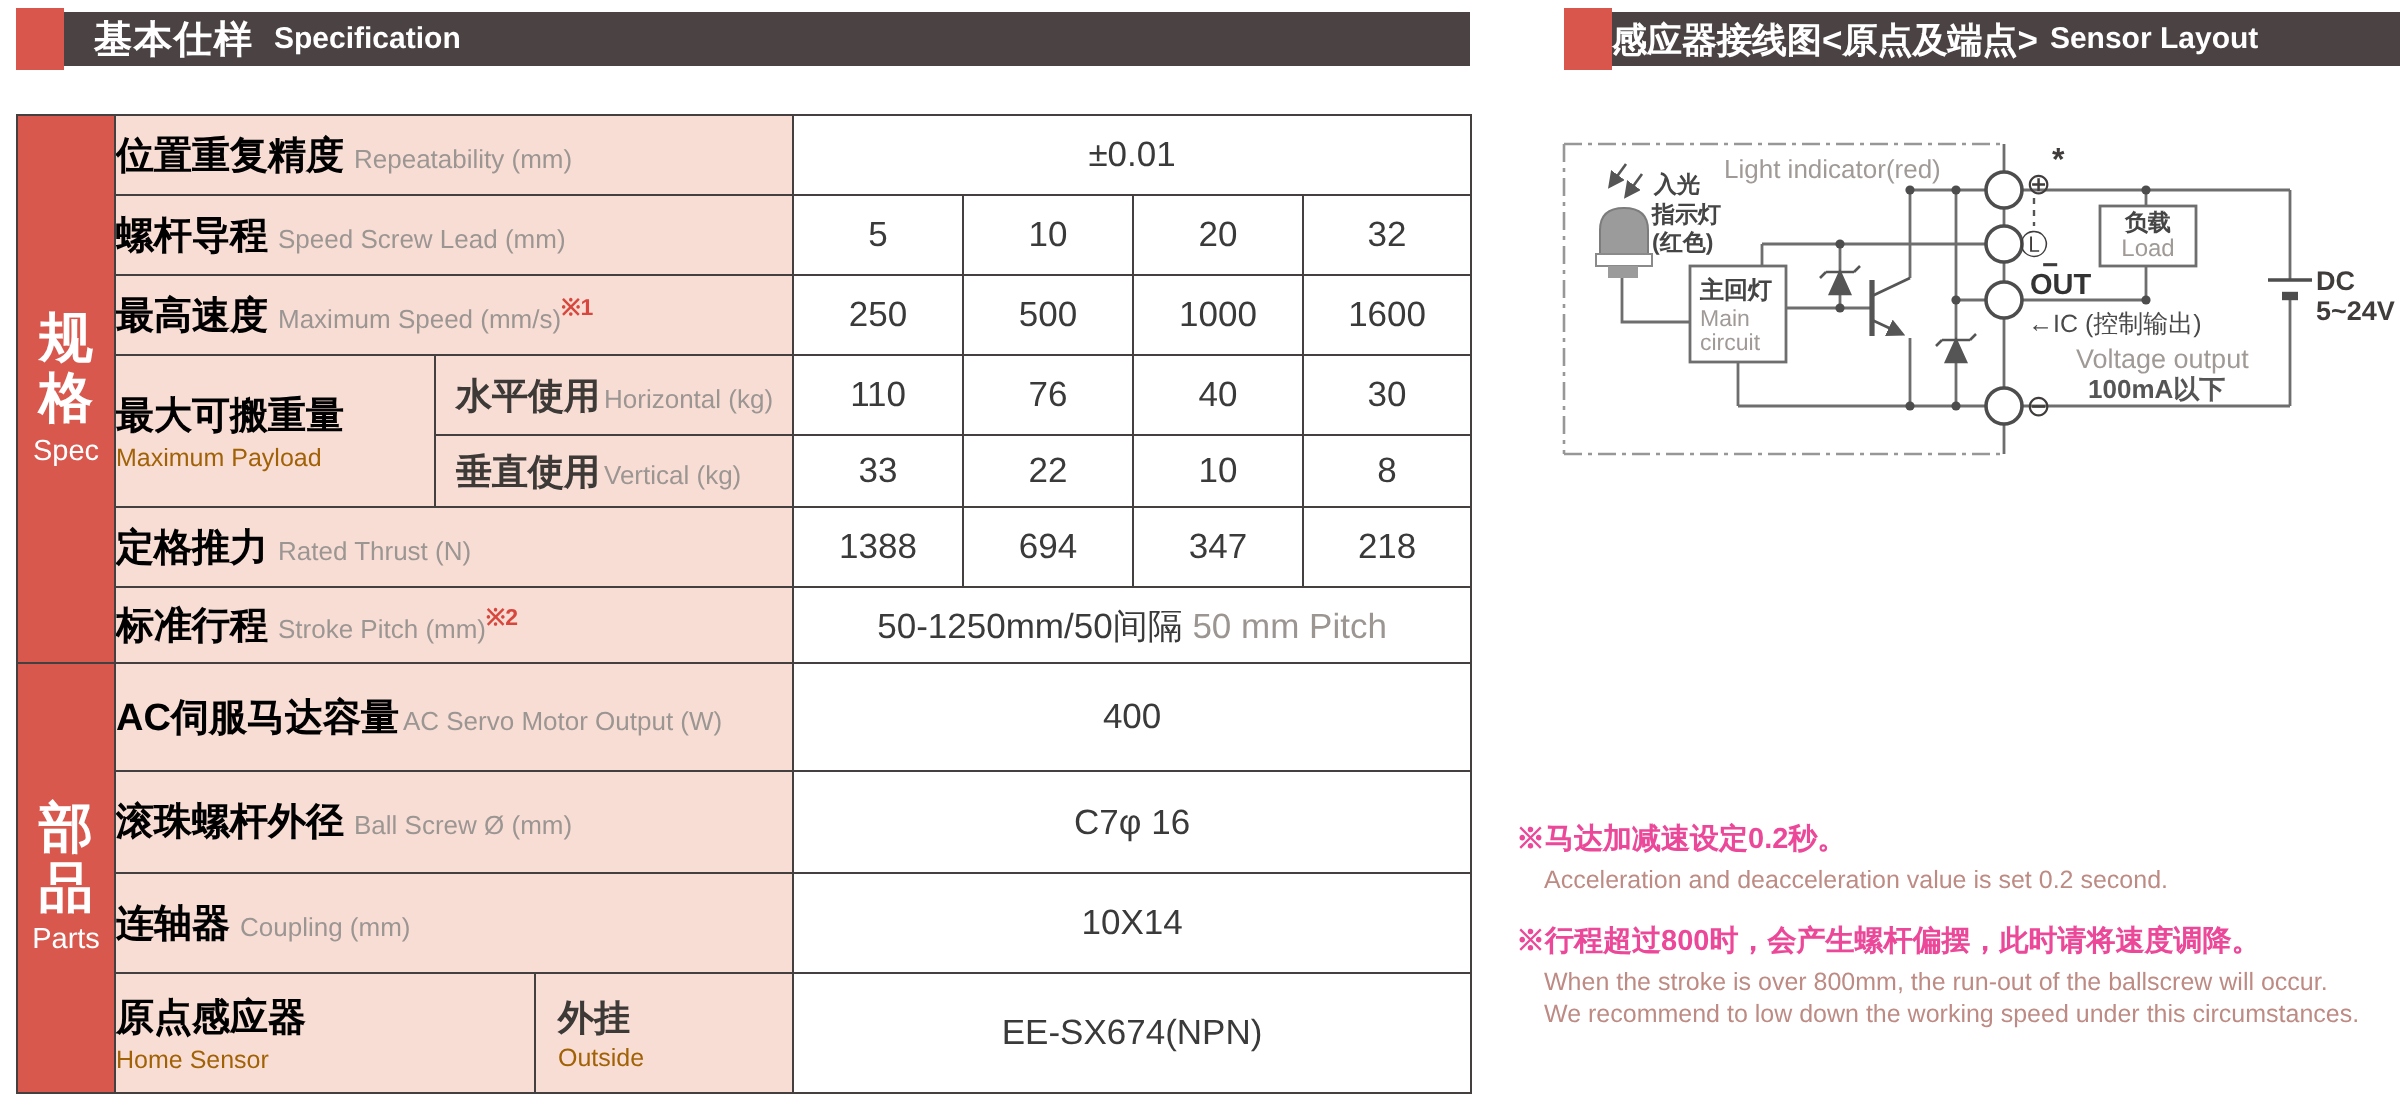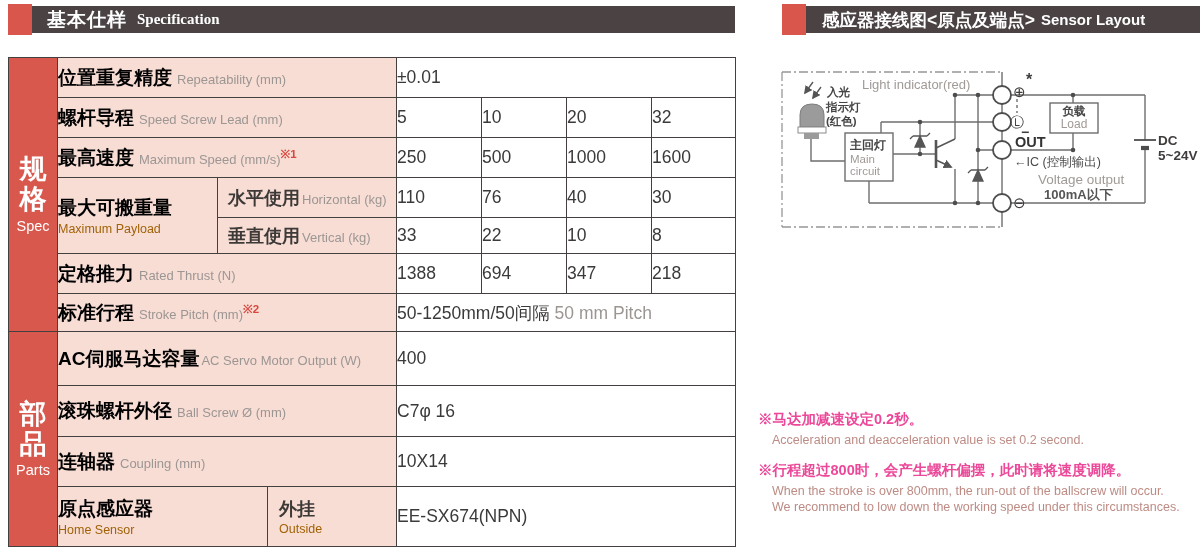--- a/index.html
+++ b/index.html
@@ -11,43 +11,43 @@
   
   .sec-header{position:absolute;display:flex;height:31px;}
   .red-square{width:24px;height:31px;background:#d9564c;flex:0 0 24px;}
   .header-bar{background:#4a4243;color:#fff;display:flex;align-items:center;
     align-self:center;height:27px;}
   .header-zh{font-weight:bold;letter-spacing:1px;padding-left:15px;white-space:nowrap;}
   .header-en{font-weight:600;margin-left:10px;white-space:nowrap;}
   #hdr-left{left:8px;top:4px;}
   #hdr-left .header-bar{width:703px;}
   #hdr-left .header-zh{font-size:19px;}
-  #hdr-left .header-en{font-size:15px;font-family:Liberation Serif, serif;}
+  #hdr-left .header-en{font-size:15px;}
   #hdr-right{left:782px;top:4px;}
   #hdr-right .header-bar{width:394px;}
-  #hdr-right .header-zh{font-size:17.5px;padding-left:16px;letter-spacing:0;}
+  #hdr-right .header-zh{font-size:17.5px;padding-left:0;letter-spacing:0;}
   #hdr-right .header-en{font-size:15px;margin-left:6px;}
 
   
   table.spec{border-collapse:collapse;table-layout:fixed;position:absolute;
     left:8px;top:57px;width:727px;}
   table.spec td{border:1.5px solid #43403f;padding:0;overflow:hidden;}
   tr.r40{height:40px;} tr.r36{height:36px;} tr.r38{height:38px;}
   tr.r54{height:54px;} tr.r51{height:51px;} tr.r50{height:50px;} tr.r60{height:60px;}
   .group-cell{background:#d9584e;color:#fff;text-align:center;vertical-align:middle;}
   .group-zh{font-size:27px;font-weight:bold;line-height:1.1;width:29px;margin:0 auto;
     word-break:break-all;}
   .group-en{font-size:14.5px;margin-top:3px;}
   .label-cell{background:#f8ddd5;vertical-align:middle;padding-left:13px;}
   .zh{font-size:19px;font-weight:bold;color:#000000;}
   .zh-sub{font-size:18px;font-weight:bold;color:#3c3937;}
   .en{font-size:13px;color:#9c9693;margin-left:5px;}
   .en-block{font-size:12.5px;color:#a16207;display:block;margin-top:1px;}
   sup.note-ref{color:#d8473d;font-size:11.5px;font-weight:bold;}
-  .value-cell{background:#ffffff;text-align:left;vertical-align:middle;
+  .value-cell{background:#ffffff;text-align:center;vertical-align:middle;
     font-size:17.5px;color:#3a3a3a;}
   .gray-part{color:#9c9693;}
 
   
   #diagram{position:absolute;left:770px;top:60px;}
 
   
   #notes{position:absolute;left:758px;top:398px;width:442px;}
   .note-zh{font-size:14.5px;font-weight:bold;color:#ec4899;margin:12px 0 3px 0;}
   .note-en{font-size:12.5px;color:#bd8b84;margin:0 0 0 14px;line-height:1.32;}

